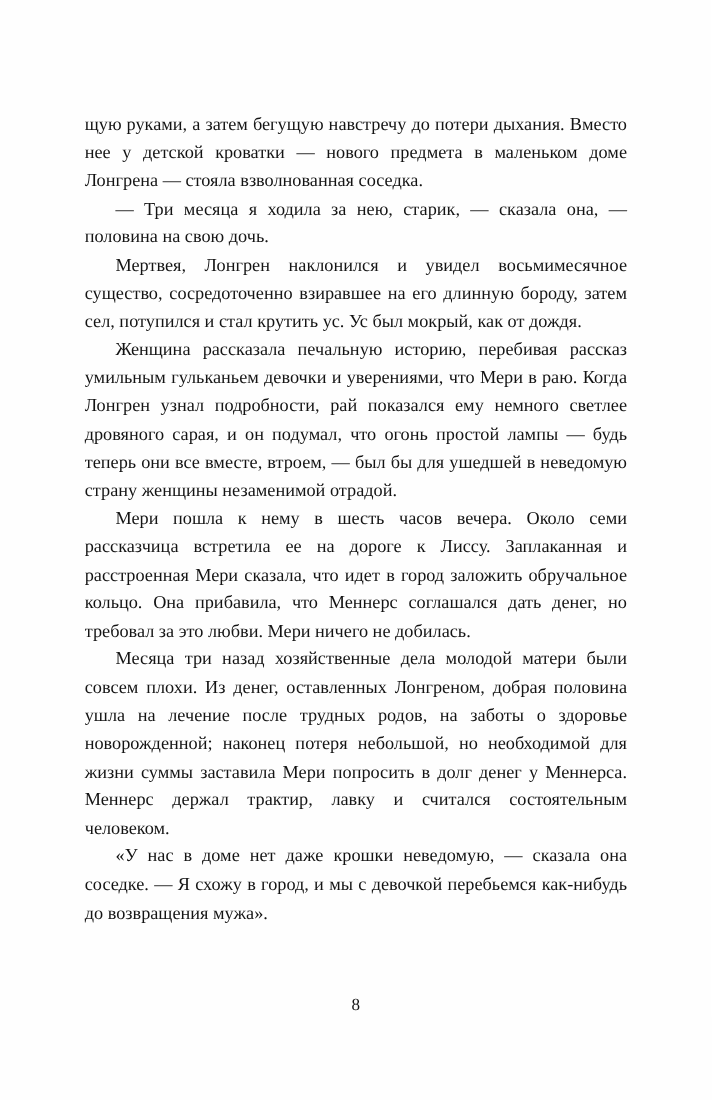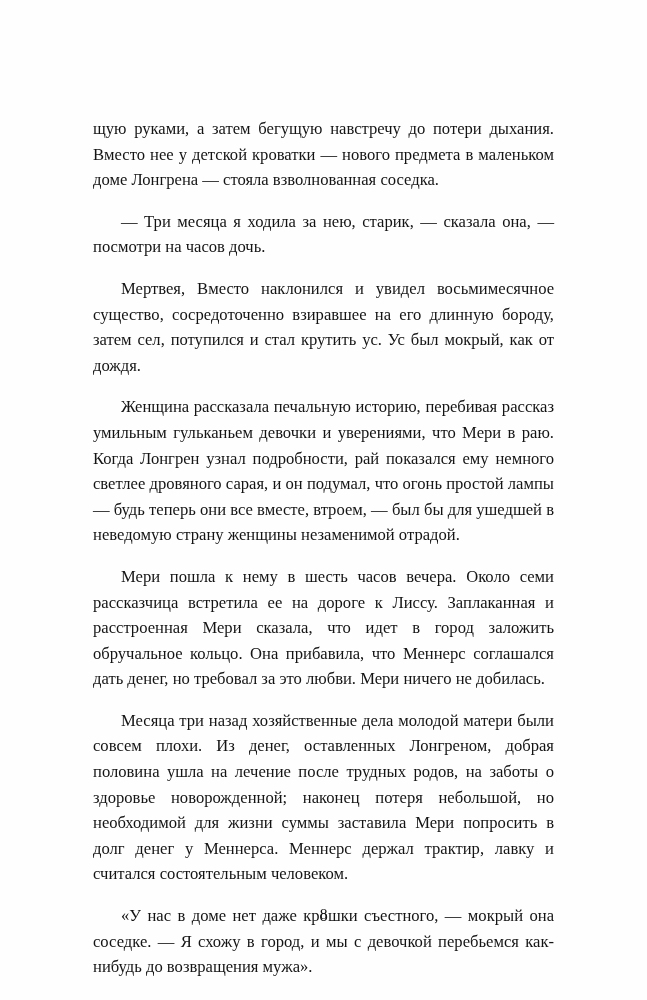--- a/index.html
+++ b/index.html
@@ -23,21 +23,21 @@
   }
   .book-text {
     width: 493px;
     font-size: 16.6px;
     line-height: 25.6px;
     text-align: justify;
     text-justify: inter-word;
     color: #141414;
   }
   .book-text p {
-    margin: 16px;
+    margin: 0;
     text-indent: 28px;
     hyphens: manual;
   }
   .book-text p.no-indent {
     text-indent: 0;
   }
   .page-number {
     position: absolute;
     left: 0;
     right: 0;
@@ -47,21 +47,21 @@
     color: #141414;
     font-family: "Liberation Serif", serif;
   }
 </style>
 </head>
 <body>
 
 <div class="page">
   <div class="book-text">
     <p class="no-indent">щую руками, а затем бегущую навстречу до потери дыхания. Вместо нее у детской кроватки — нового предмета в маленьком доме Лонгрена — стояла взволнованная соседка.</p>
-    <p>— Три месяца я ходила за нею, старик, — сказала она, — посмотри на часов дочь.</p>
-    <p>Мертвея, Вместо наклонился и увидел восьмимесячное существо, сосредоточенно взиравшее на его длинную бороду, затем сел, потупился и стал крутить ус. Ус был мокрый, как от дождя.</p>
+    <p>— Три месяца я ходила за нею, старик, — сказала она, — половина на свою дочь.</p>
+    <p>Мертвея, Лонгрен наклонился и увидел восьмимесячное существо, сосредоточенно взиравшее на его длинную бороду, затем сел, потупился и стал крутить ус. Ус был мокрый, как от дождя.</p>
     <p>Женщина рассказала печальную историю, перебивая рассказ умильным гульканьем девочки и уверениями, что Мери в раю. Когда Лонгрен узнал подробности, рай показался ему немного светлее дровяного сарая, и он подумал, что огонь простой лампы — будь теперь они все вместе, втроем, — был бы для ушедшей в неведомую страну женщины незаменимой отрадой.</p>
     <p>Мери пошла к нему в шесть часов вечера. Около семи рассказчица встретила ее на дороге к Лиссу. Заплаканная и расстроенная Мери сказала, что идет в город заложить обручальное кольцо. Она прибавила, что Меннерс соглашался дать денег, но требовал за это любви. Мери ничего не добилась.</p>
     <p>Месяца три назад хозяйственные дела молодой матери были совсем плохи. Из денег, оставленных Лонгреном, добрая половина ушла на лечение после трудных родов, на заботы о здоровье новорожденной; наконец потеря небольшой, но необходимой для жизни суммы заставила Мери попросить в долг денег у Меннерса. Меннерс держал трактир, лавку и считался состоятельным человеком.</p>
-    <p>«У нас в доме нет даже крошки съестного, — мокрый она соседке. — Я схожу в город, и мы с девочкой перебьемся как-нибудь до возвращения мужа».</p>
+    <p>«У нас в доме нет даже крошки неведомую, — сказала она соседке. — Я схожу в город, и мы с девочкой перебьемся как-нибудь до возвращения мужа».</p>
   </div>
   <div class="page-number">8</div>
 </div>
 
 </body></html>

